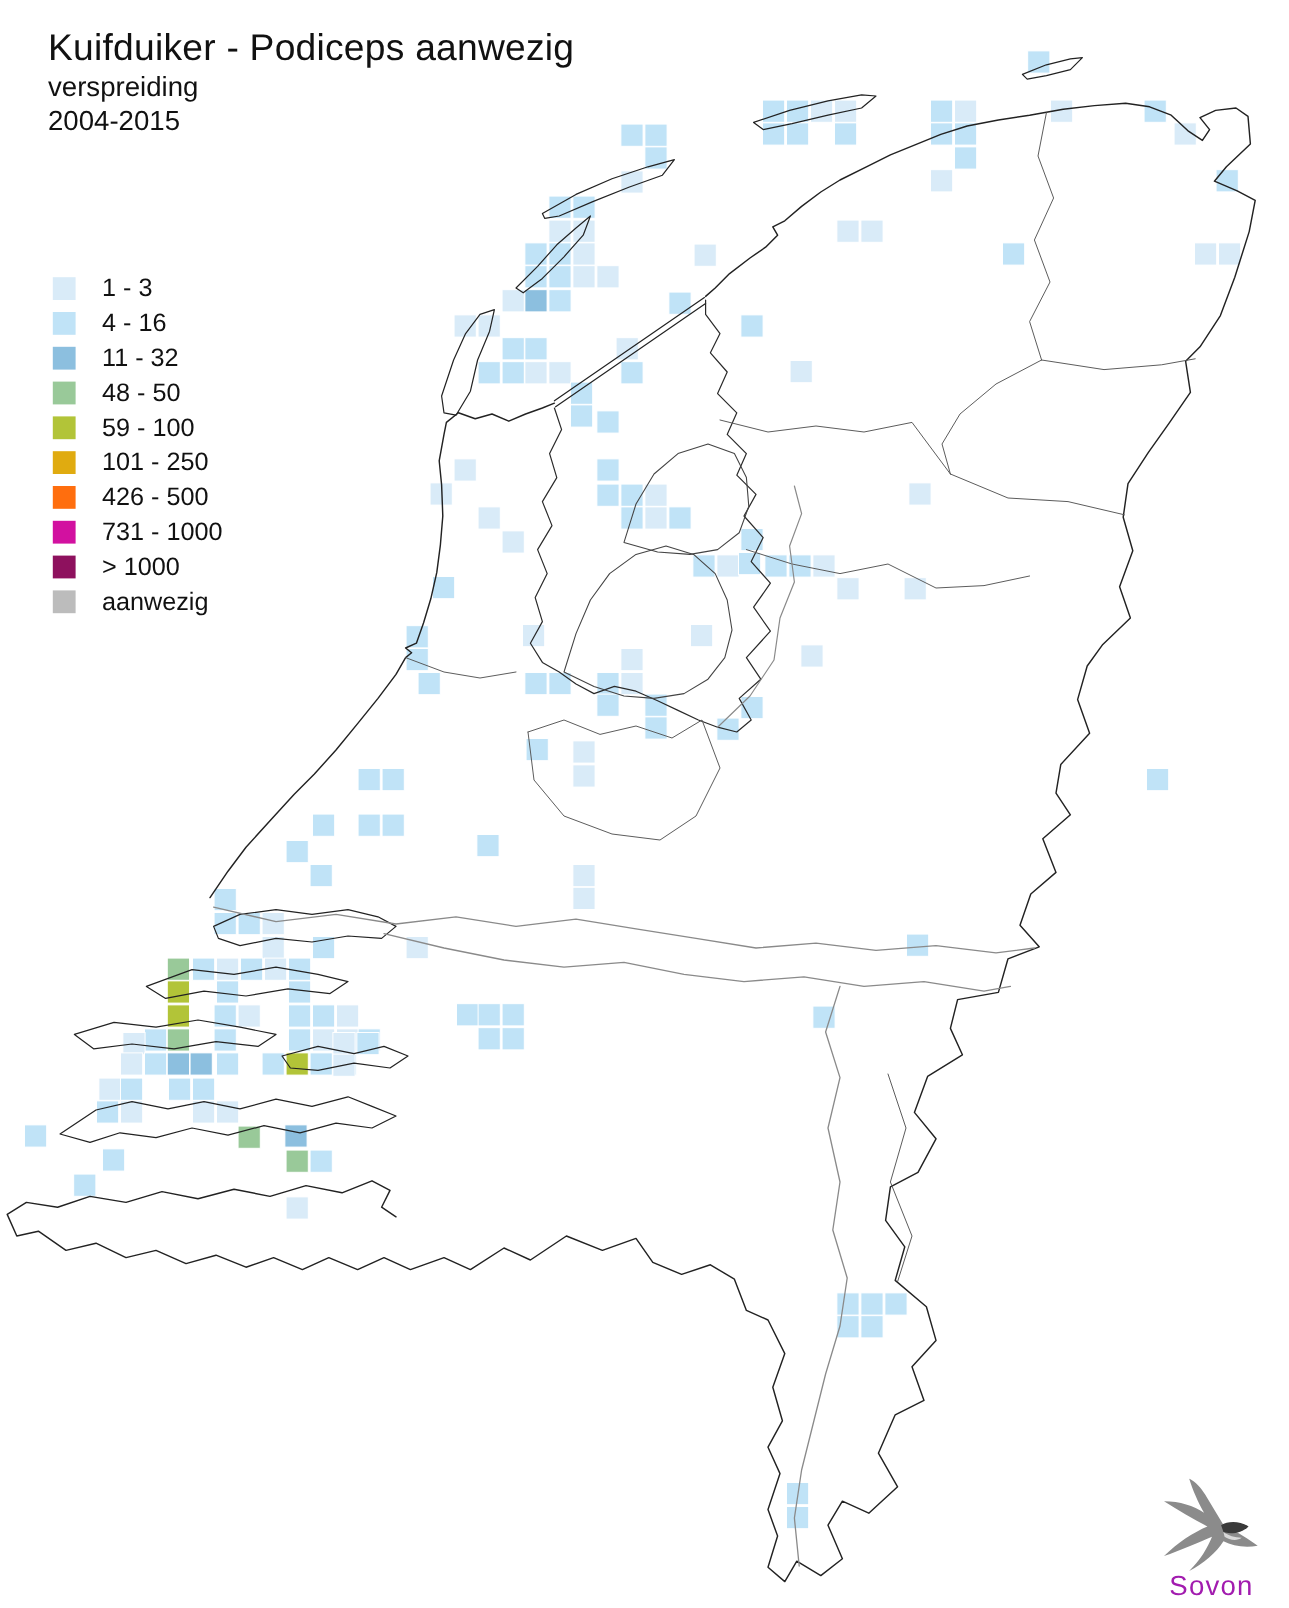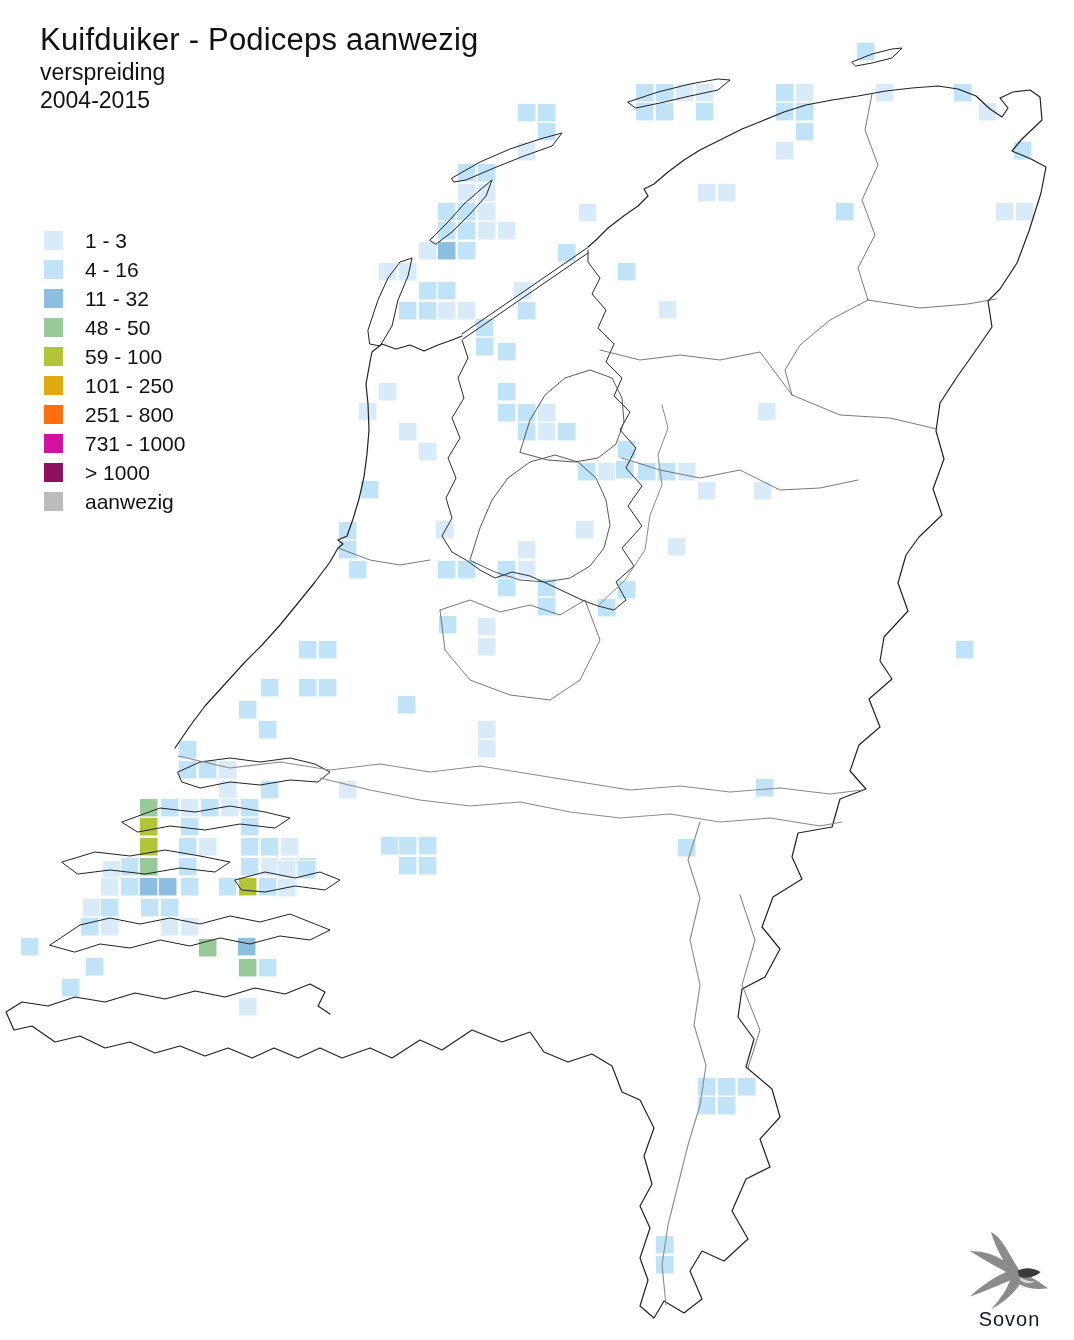--- a/index.html
+++ b/index.html
@@ -8,21 +8,21 @@
   #map-svg{position:absolute;left:0;top:0;}
   #title-block{position:absolute;left:40px;top:22px;color:#111;}
   #title-block h1{margin:0;font-size:31px;font-weight:normal;letter-spacing:.2px;}
   #title-block .sub{font-size:23px;line-height:28px;}
   #legend{position:absolute;left:44px;top:226px;}
   .legend-row{display:flex;align-items:center;height:29px;}
   .legend-swatch{width:19px;height:19px;margin-right:22px;flex:0 0 auto;}
   .legend-label{font-size:21px;color:#111;white-space:nowrap;}
   #logo{position:absolute;left:952px;top:1232px;width:115px;text-align:center;}
   #logo svg{display:block;margin:0 auto;}
-  #logo .logo-text{font-size:20px;color:#0f172a;margin-top:-4px;letter-spacing:1px;}
+  #logo .logo-text{font-size:23px;color:#a21caf;margin-top:-4px;letter-spacing:1px;}
 </style>
 </head>
 <body>
 
 <div id="stage">
 
   <svg id="map-svg" width="1074" height="1340" viewBox="0 0 1074 1340">
     <g id="grid-layer">
         <rect x="856.4" y="42.4" width="18.5" height="18.5" fill="#c0e3f7" stroke="#ffffff" stroke-width="0.8"></rect>
         <rect x="635.4" y="83.4" width="18.5" height="18.5" fill="#c0e3f7" stroke="#ffffff" stroke-width="0.8"></rect>
@@ -267,21 +267,21 @@
       <div class="legend-row">
         <div class="legend-swatch" style="background: rgb(178, 196, 56);"></div>
         <div class="legend-label">59 - 100</div>
       </div>
       <div class="legend-row">
         <div class="legend-swatch" style="background: rgb(224, 171, 16);"></div>
         <div class="legend-label">101 - 250</div>
       </div>
       <div class="legend-row">
         <div class="legend-swatch" style="background: rgb(255, 110, 14);"></div>
-        <div class="legend-label">251 - 800</div>
+        <div class="legend-label">426 - 500</div>
       </div>
       <div class="legend-row">
         <div class="legend-swatch" style="background: rgb(210, 17, 160);"></div>
         <div class="legend-label">731 - 1000</div>
       </div>
       <div class="legend-row">
         <div class="legend-swatch" style="background: rgb(142, 17, 94);"></div>
         <div class="legend-label">&gt; 1000</div>
       </div>
       <div class="legend-row">

